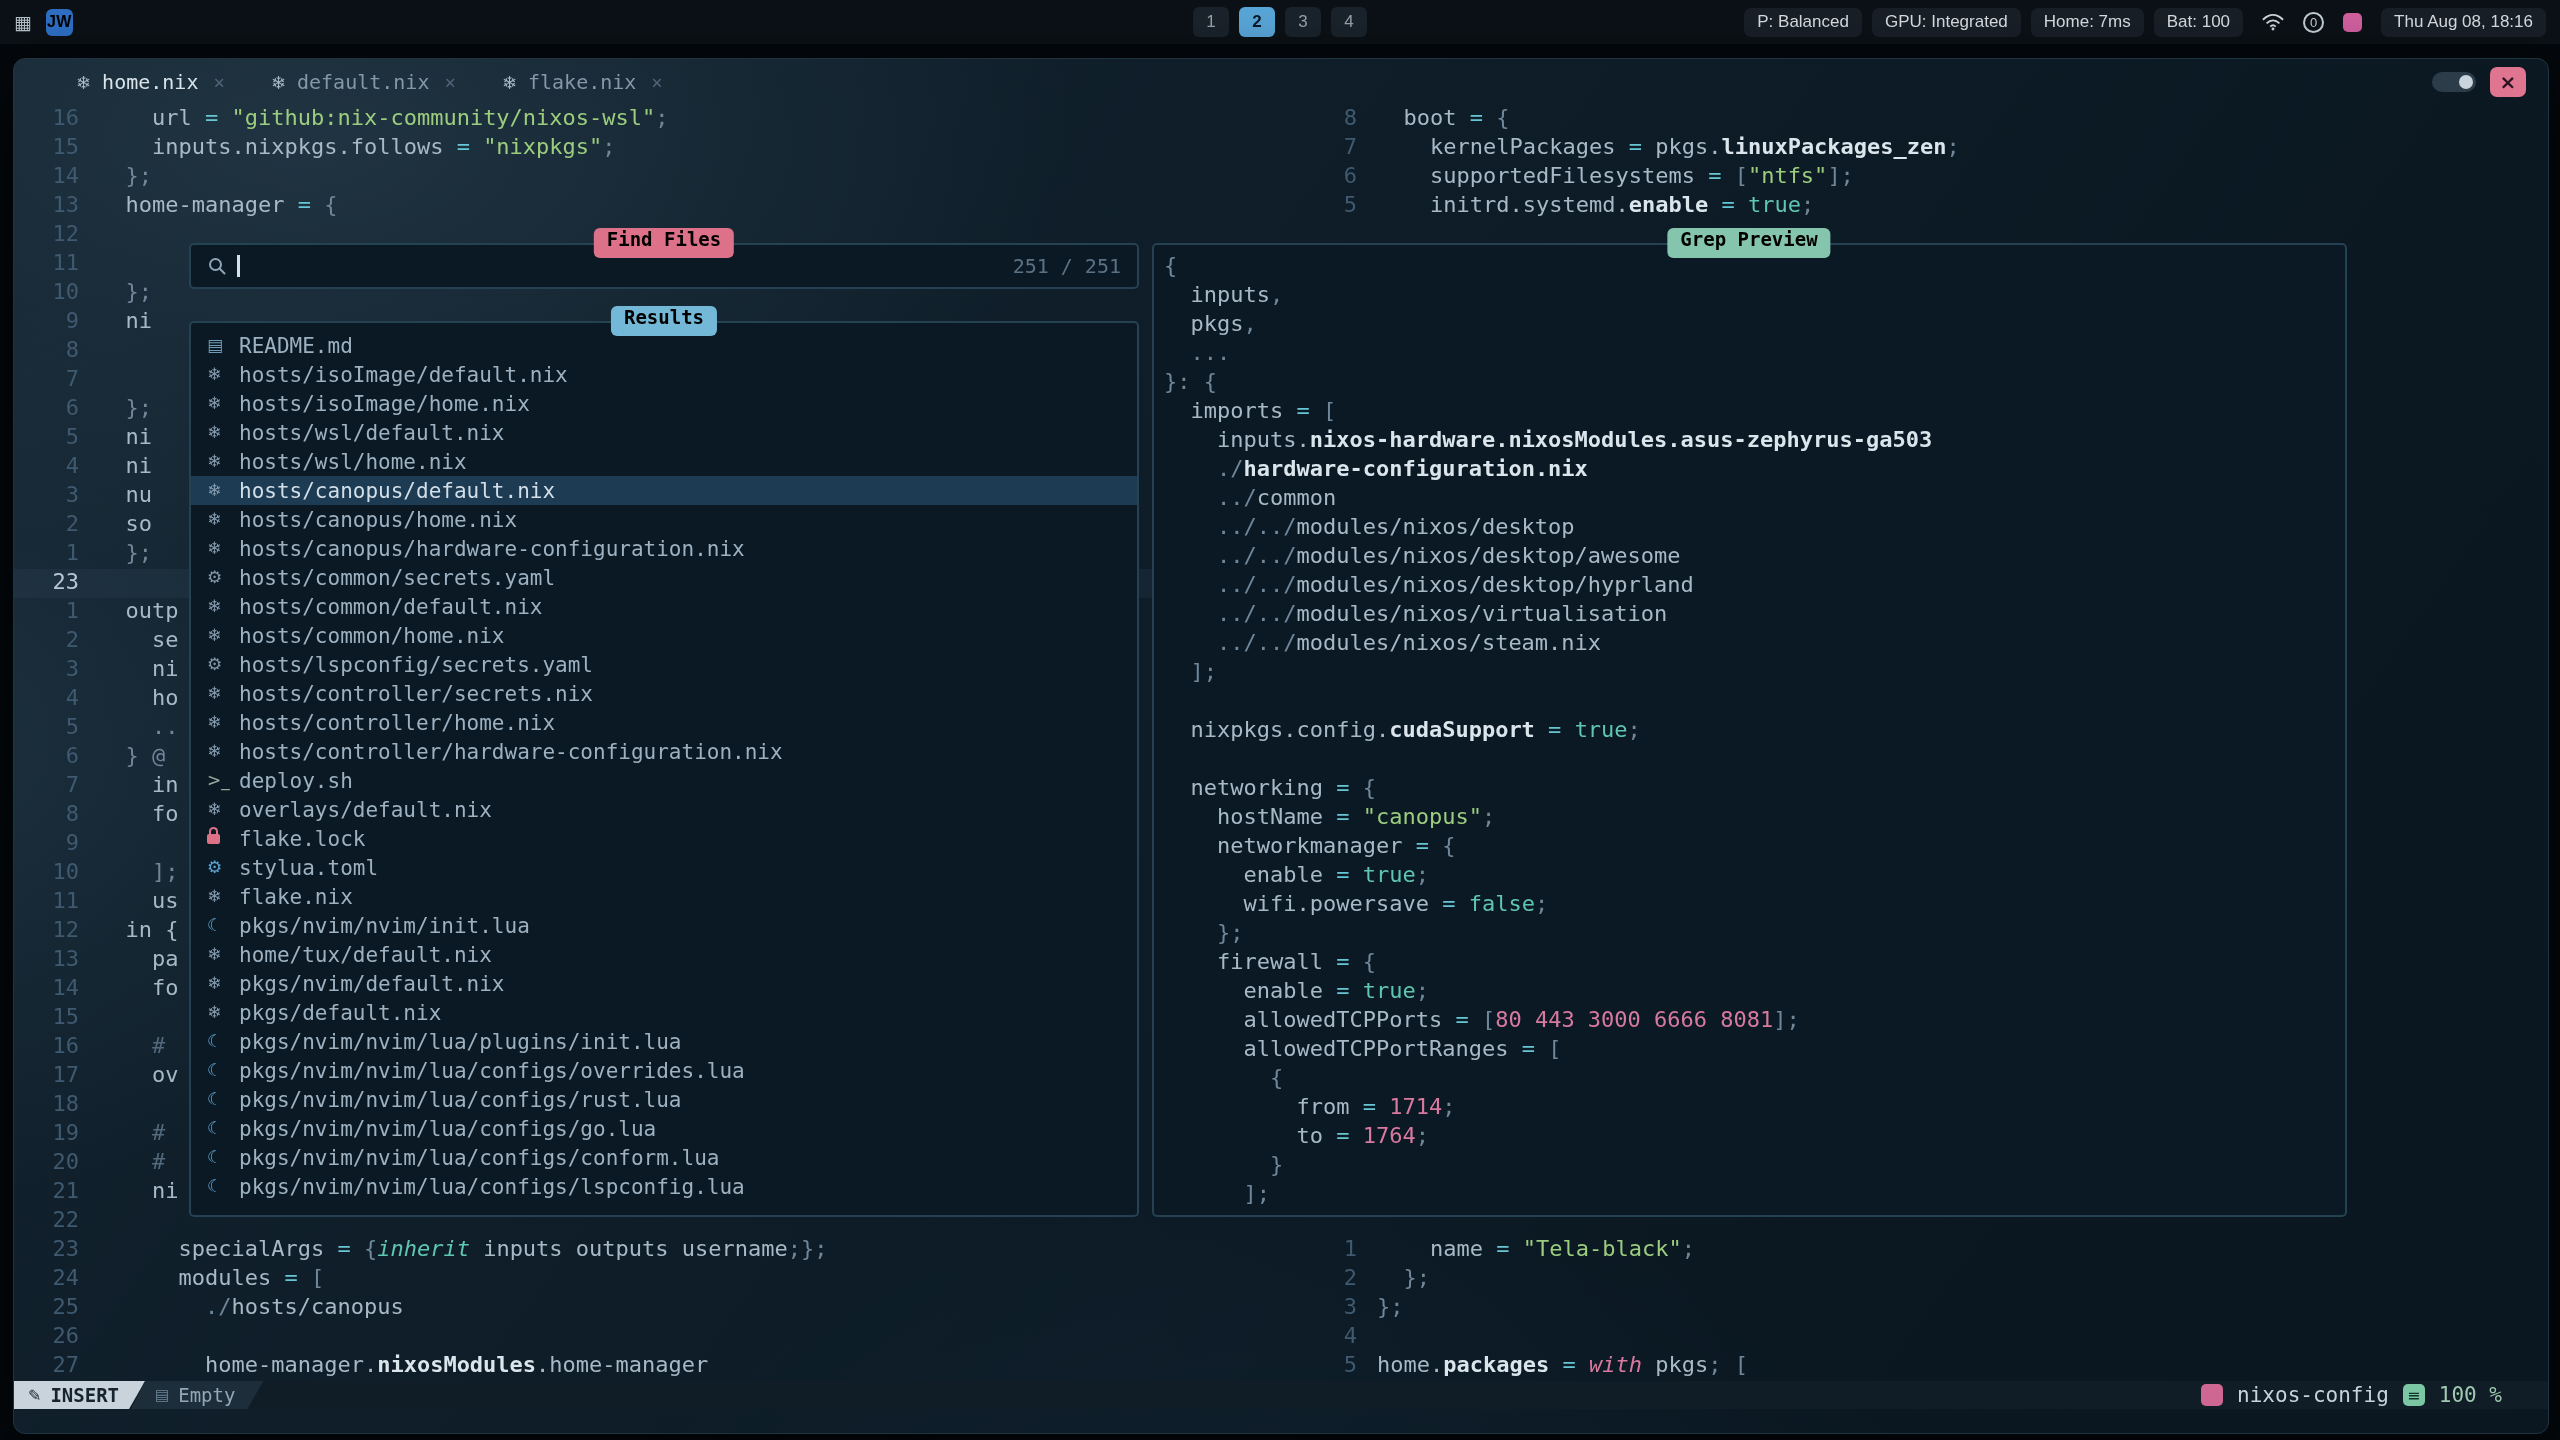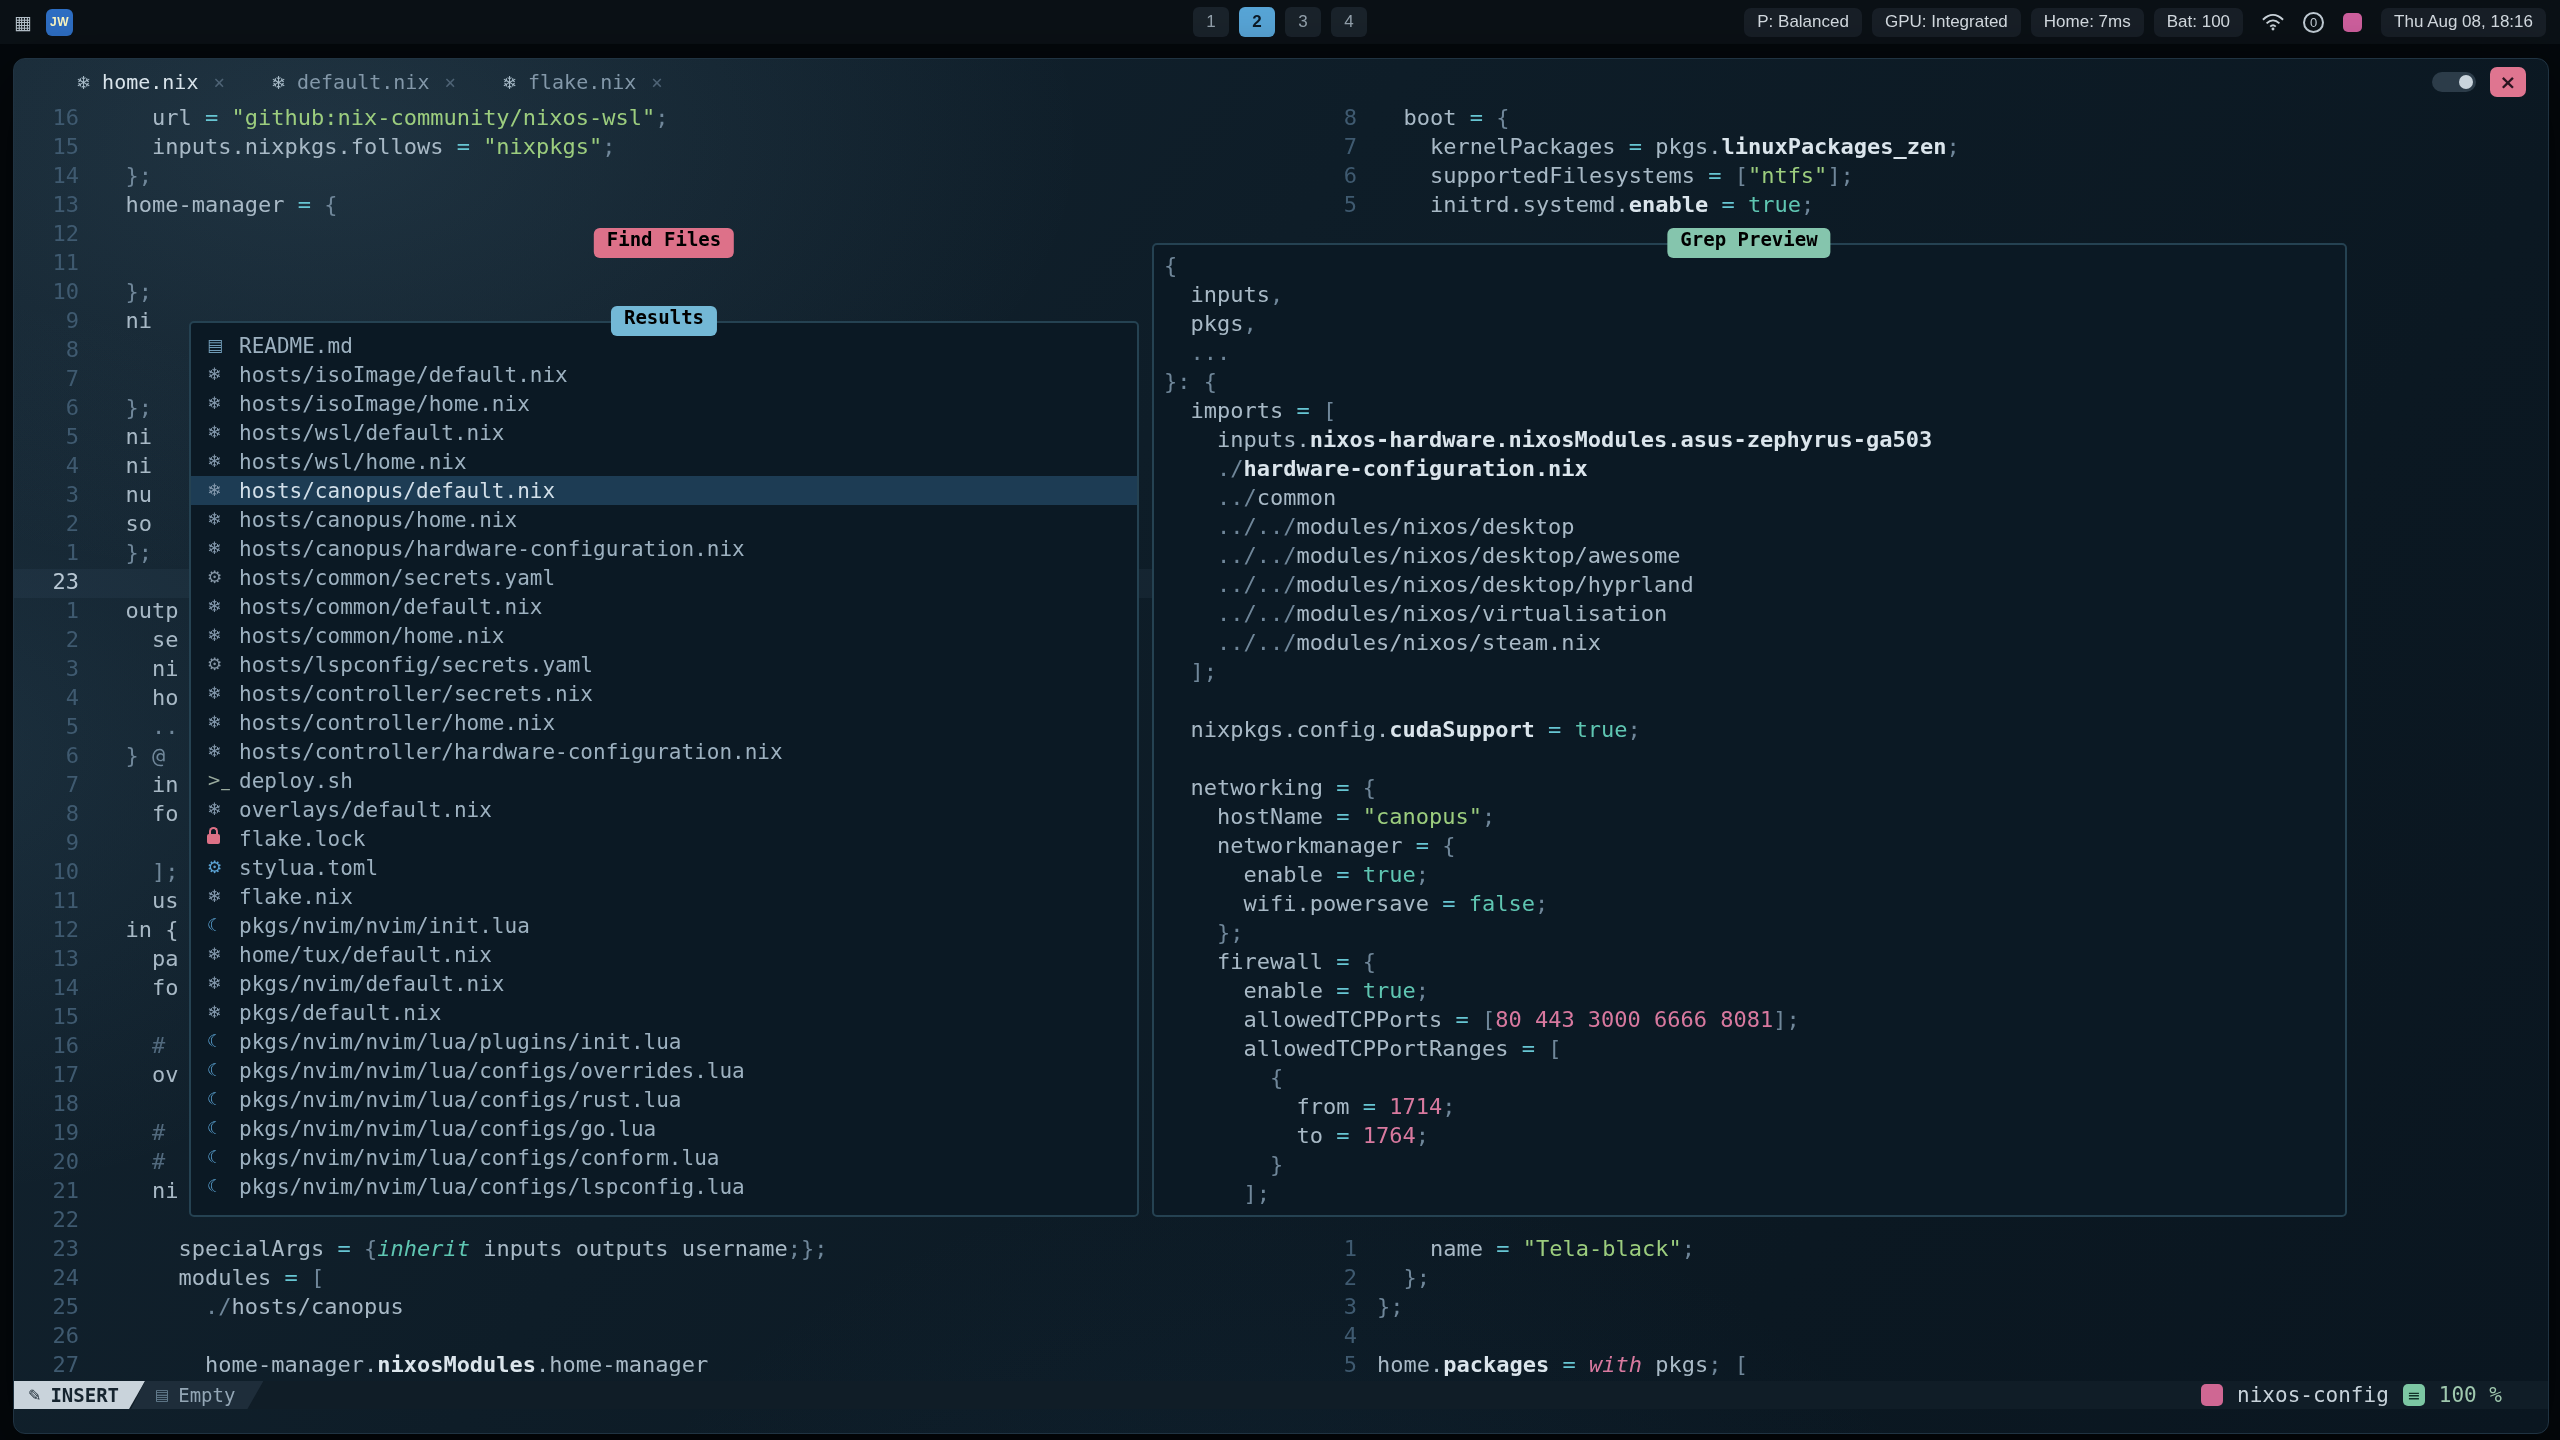--- a/index.html
+++ b/index.html
@@ -4,21 +4,21 @@
 <style>
   html,body{margin:0;padding:0}
   body{width:2560px;height:1440px;background:#04080c;position:relative;overflow:hidden;
        font-family:"Liberation Sans",sans-serif}
 
   
   #topbar{position:absolute;left:0;top:0;width:2560px;height:44px;background:#0b1116;
           display:flex;align-items:center;padding:0 14px;box-sizing:border-box;color:#d9e0e6}
   .tb-left{display:flex;align-items:center;gap:14px}
   #gridicon{font-family:"DejaVu Sans",sans-serif;font-size:19px;color:#b5c1ca}
-  #logo{width:27px;height:27px;border-radius:6px;background:#2e6fc5;color:#fef9c3;font-size:12px;
+  #logo{width:27px;height:27px;border-radius:6px;background:#2e6fc5;color:#000000;font-size:16px;
         font-weight:bold;display:flex;align-items:center;justify-content:center;letter-spacing:.5px}
   #ws{position:absolute;left:50%;transform:translateX(-50%);display:flex;gap:10px}
   .ws{width:36px;height:30px;border-radius:6px;background:#1a232b;color:#95a3ae;font-size:17px;
       display:flex;align-items:center;justify-content:center}
   .ws.on{background:#58a6d8;color:#0c1925;font-weight:bold}
   .tb-right{margin-left:auto;display:flex;align-items:center;gap:19px}
   #segs{display:flex;gap:10px}
   .seg{height:29px;padding:0 13px;border-radius:7px;background:#181f27;display:flex;
        align-items:center;font-size:17px;color:#d6dde3;white-space:nowrap}
   #zerobadge{width:21px;height:21px;border-radius:50%;border:2px solid #c3ced7;color:#c3ced7;
@@ -394,20 +394,28 @@
         <div class="crow">
           <span class="ln">4</span>
           <span class="codeln"></span>
         </div>
         <div class="crow">
           <span class="ln">5</span>
           <span class="codeln"><span class="tk-p">home.</span><span class="tk-b">packages</span><span class="tk-o"> = </span><span class="tk-k">with</span><span class="tk-p"> pkgs</span><span class="tk-d">; [</span></span>
         </div>
       </div>
 
+    <div class="tsfloat" id="float-find">
+      <svg id="searchicon" width="20" height="20" viewBox="0 0 20 20">
+        <circle cx="8.5" cy="8.5" r="5.5" fill="none" stroke="#8fa5b6" stroke-width="2"></circle>
+        <line x1="12.8" y1="12.8" x2="17.5" y2="17.5" stroke="#8fa5b6" stroke-width="2" stroke-linecap="round"></line>
+      </svg>
+      <span id="promptcursor"></span>
+      <span id="counter">251 / 251</span>
+    </div>
 
     <div class="tsfloat" id="float-results">
       <div id="results">
           <div class="rrow">
             <span class="ricon" style="color: rgb(111, 154, 181);">▤</span>
             <span class="rname">README.md</span>
           </div>
           <div class="rrow">
             <span class="ricon" style="color: rgb(132, 153, 173);">❄</span>
             <span class="rname">hosts/isoImage/default.nix</span>

